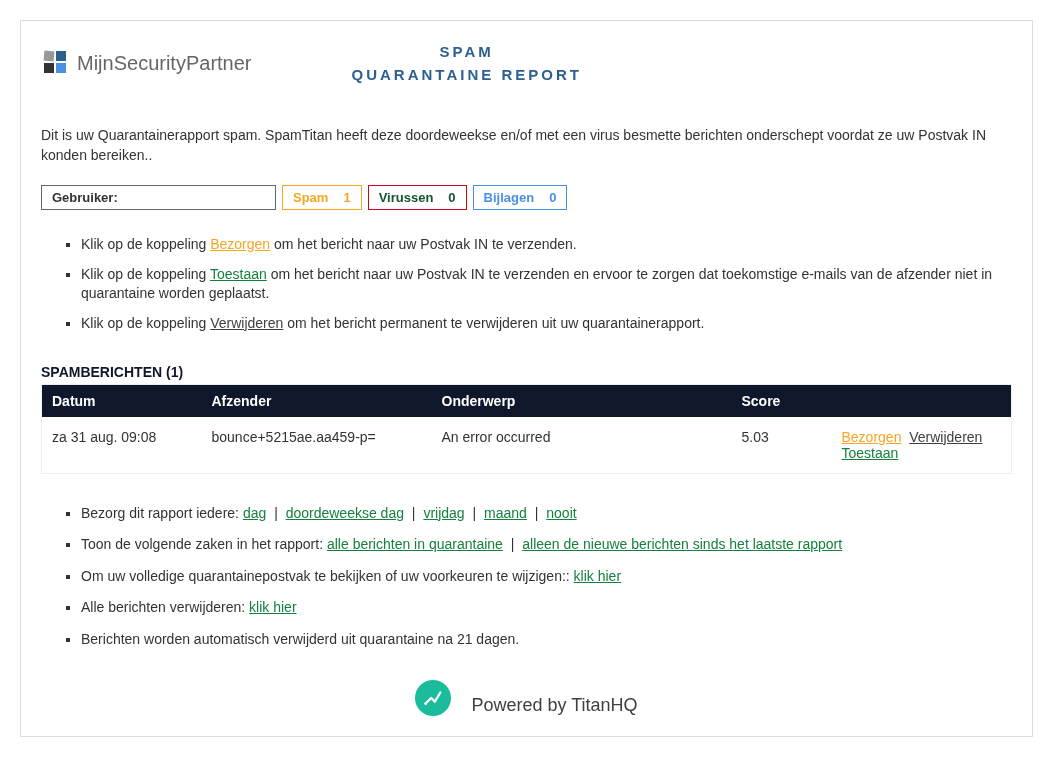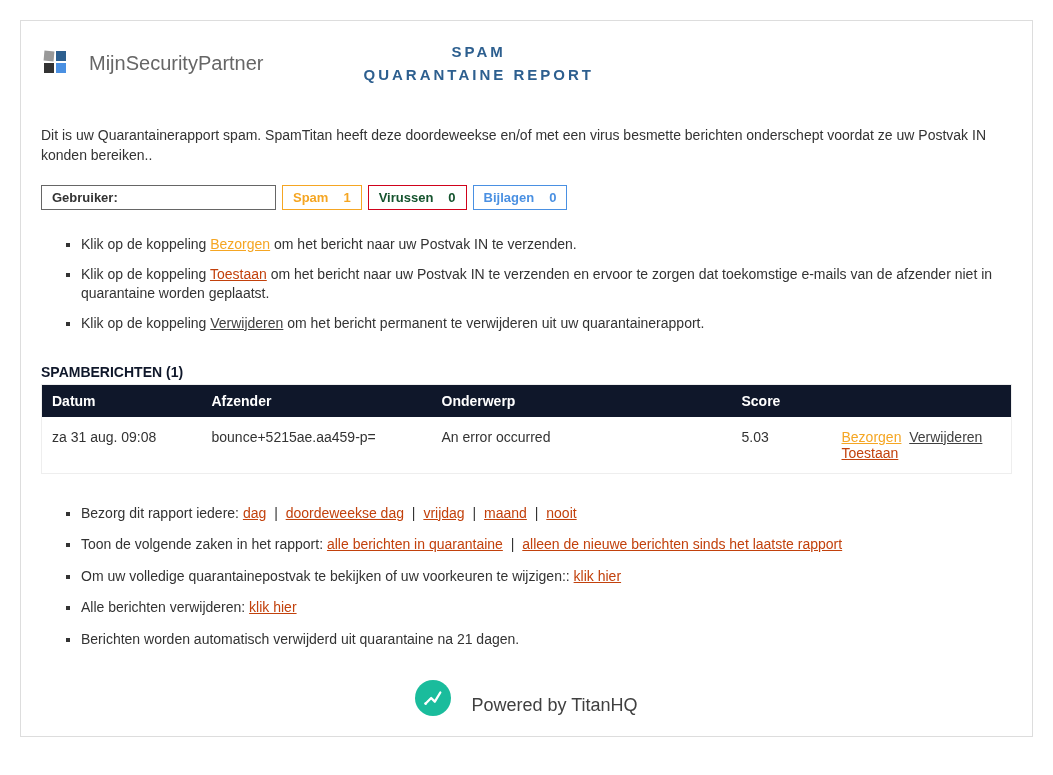--- a/index.html
+++ b/index.html
@@ -18,21 +18,21 @@
     }
     .header {
       display: flex;
       align-items: center;
       padding: 0 20px;
       margin-bottom: 40px;
     }
     .logo {
       display: flex;
       align-items: center;
-      gap: 20px;
+      gap: 8px;
     }
     .logo-icon {
       display: inline-block;
     }
     .logo-text {
       font-size: 20px;
       color: #666;
       font-weight: 400;
     }
     .title-block {
@@ -70,21 +70,21 @@
     .instructions {
       padding: 0 20px 0 60px;
       margin-bottom: 30px;
     }
     .instructions li {
       list-style: square;
       margin-bottom: 10px;
       line-height: 1.4;
     }
     .link-orange { color: #f5a623; text-decoration: underline; }
-    .link-green { color: #c2410c; text-decoration: underline; }
+    .link-green { color: #15803d; text-decoration: underline; }
     .link-red { color: #404040; text-decoration: underline; }
     .section-title {
       color: #0f172a;
       font-weight: bold;
       padding: 0 20px;
       margin-bottom: 4px;
     }
     .spam-table {
       width: calc(100% - 40px);
       margin: 0 20px 30px 20px;

